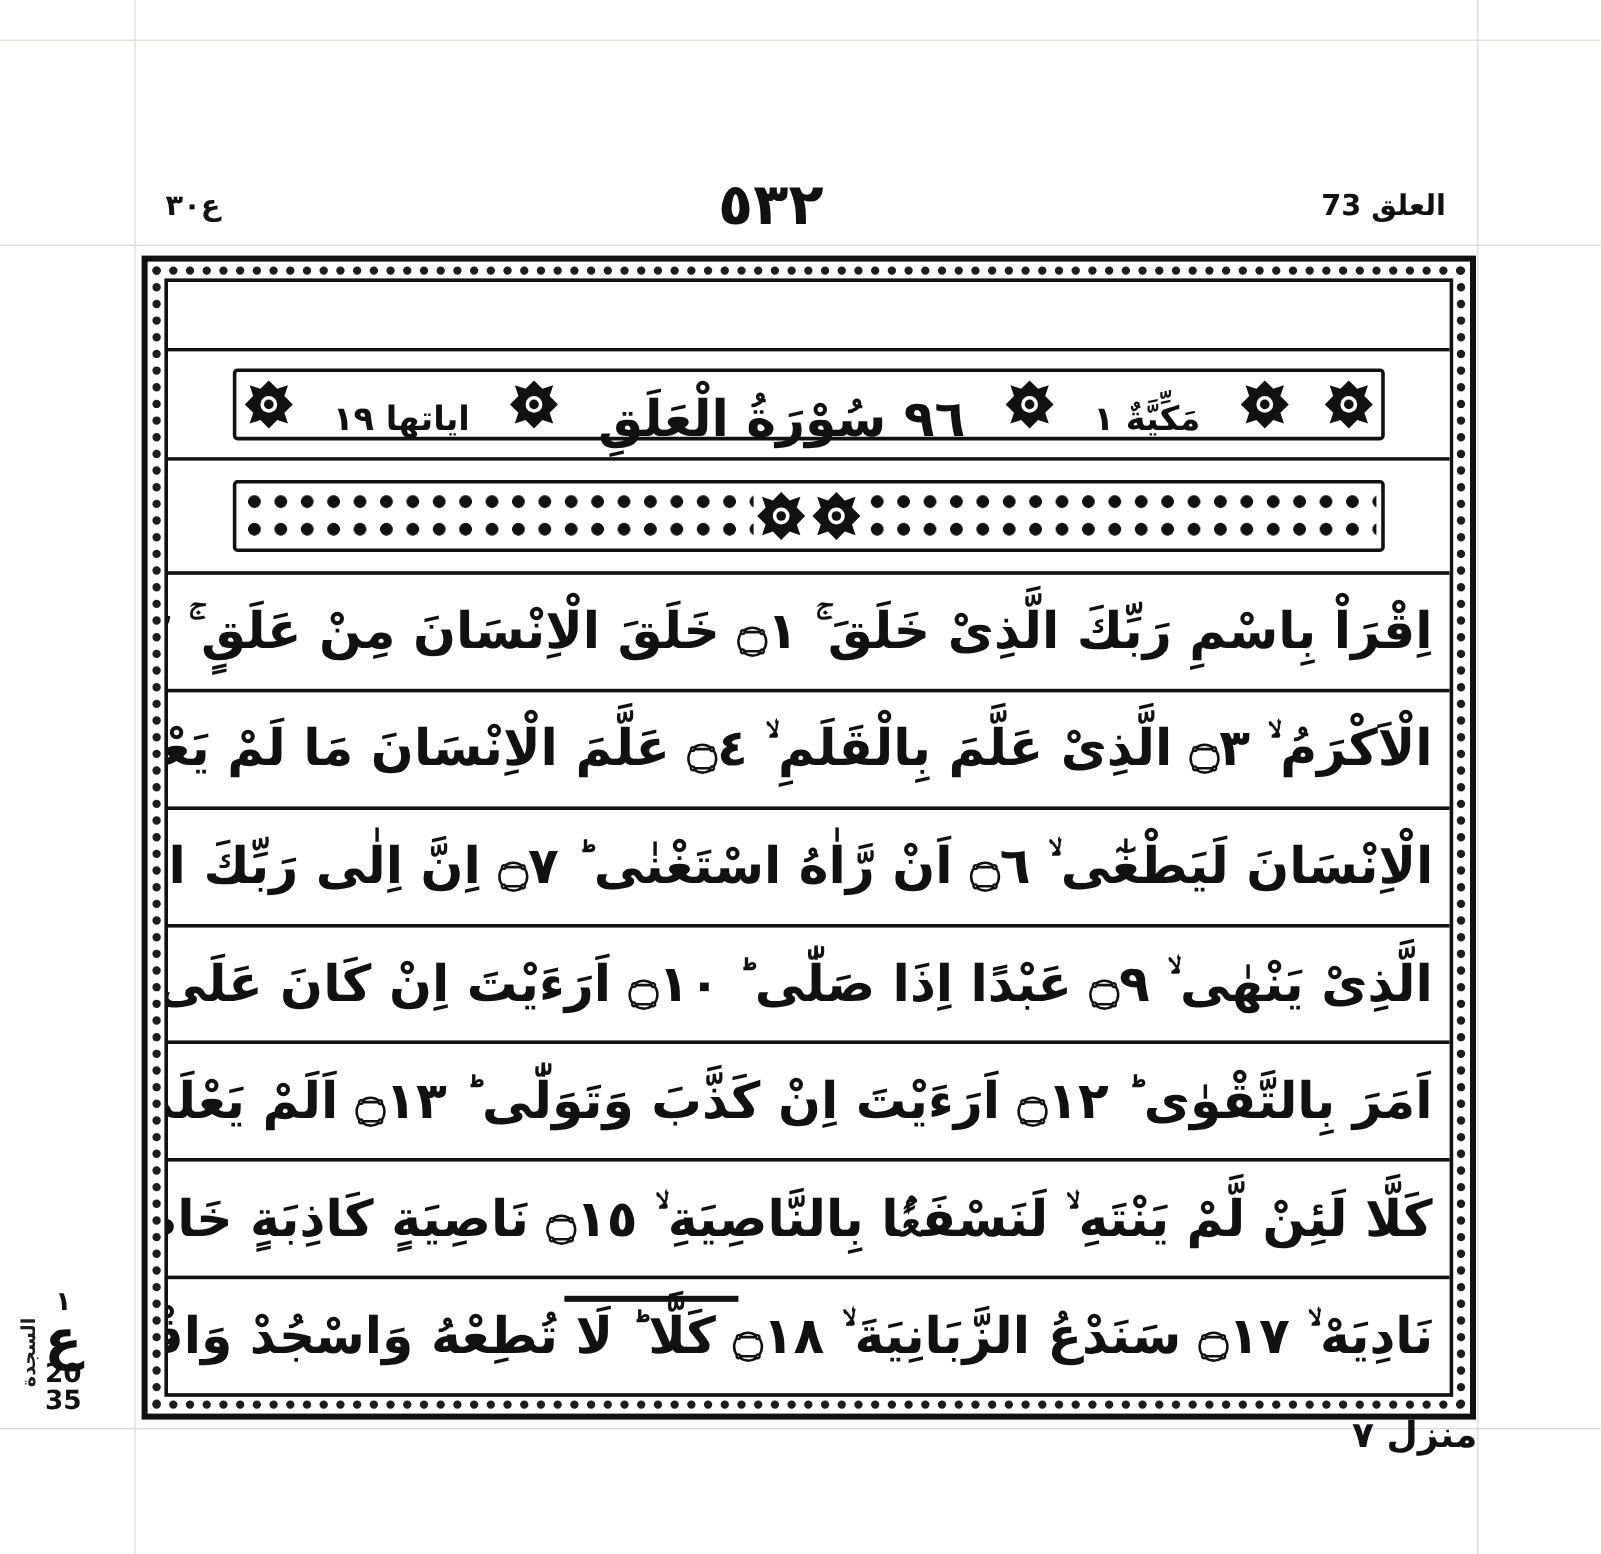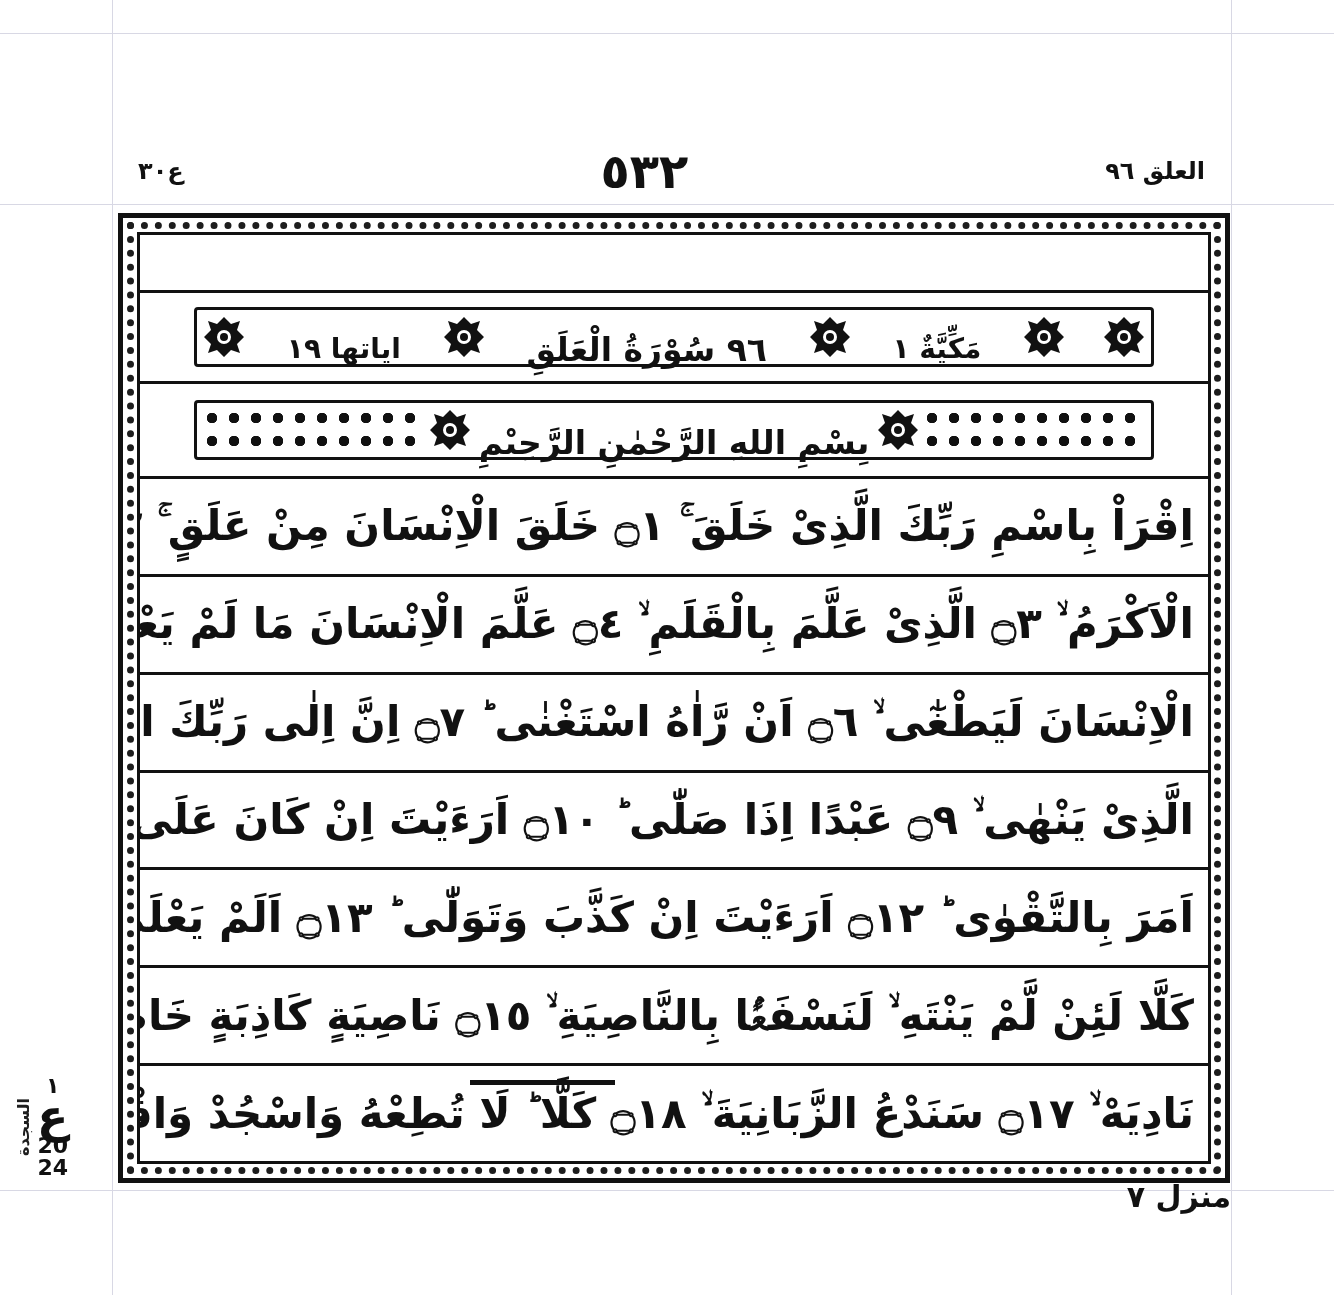--- a/index.html
+++ b/index.html
@@ -137,21 +137,21 @@
     margin-top: 24px;
   }
   .arabic-head {
     font-family: "DejaVu Sans", sans-serif;
     font-size: 28px;
     font-weight: 700;
     white-space: nowrap;
     line-height: 1;
   }
   .surah-name {
-    font-size: 33px;
+    font-size: 42px;
     font-weight: 700;
     letter-spacing: 1px;
   }
 
   
   .rosette {
     flex: none;
     width: 46px;
     height: 46px;
     position: relative;
@@ -279,21 +279,21 @@
 </head>
 <body>
 
 <div class="guide-v left"></div>
 <div class="guide-v right"></div>
 <div class="guide-h top"></div>
 <div class="guide-h hdr"></div>
 <div class="guide-h bot"></div>
 
 <div class="header">
-  <span class="surah-label">العلق ٩٦</span>
+  <span class="surah-label">العلق 73</span>
   <span class="page-no">٥٣٢</span>
   <span class="juz-label">ع۳۰</span>
 </div>
 
 <div class="quran-frame">
   <div class="frame-inner">
 
     <div class="blank-row"></div>
 
     <div class="banner-row surah-row">
@@ -357,23 +357,20 @@
 
     <div class="banner-row bismillah-row">
       <div class="cartouche surah-cartouche">
         <div class="orn-strip"></div>
         <div class="rosette">
           <svg width="46" height="46" viewBox="0 0 46 46">
             <path d="M23 3 L30 10 L39 7 L36 16 L43 23 L36 30 L39 39 L30 36 L23 43 L16 36 L7 39 L10 30 L3 23 L10 16 L7 7 L16 10 Z" fill="#111"></path>
             <circle cx="23" cy="23" r="7" fill="#fff"></circle>
             <circle cx="23" cy="23" r="4" fill="#111"></circle>
           </svg>
-        </div>
-        <div class="cell">
-          <span class="bismillah-text">بِسْمِ اللهِ الرَّحْمٰنِ الرَّحِيْمِ</span>
         </div>
         <div class="rosette">
           <svg width="46" height="46" viewBox="0 0 46 46">
             <path d="M23 3 L30 10 L39 7 L36 16 L43 23 L36 30 L39 39 L30 36 L23 43 L16 36 L7 39 L10 30 L3 23 L10 16 L7 7 L16 10 Z" fill="#111"></path>
             <circle cx="23" cy="23" r="7" fill="#fff"></circle>
             <circle cx="23" cy="23" r="4" fill="#111"></circle>
           </svg>
         </div>
         <div class="orn-strip"></div>
       </div>
@@ -403,20 +400,20 @@
     </div>
 
   </div>
 </div>
 
 <div class="ruku-marker">
   <div class="ruku-stack">
     <span class="num">١</span>
     <span class="ain">ع</span>
       <span class="num">20</span>
-    <span class="num">24</span>
+    <span class="num">35</span>
   </div>
   <span class="ruku-side">السجدة</span>
 </div>
 
 <div class="footer">
   <span>منزل ٧</span>
 </div>
 
 </body></html>

